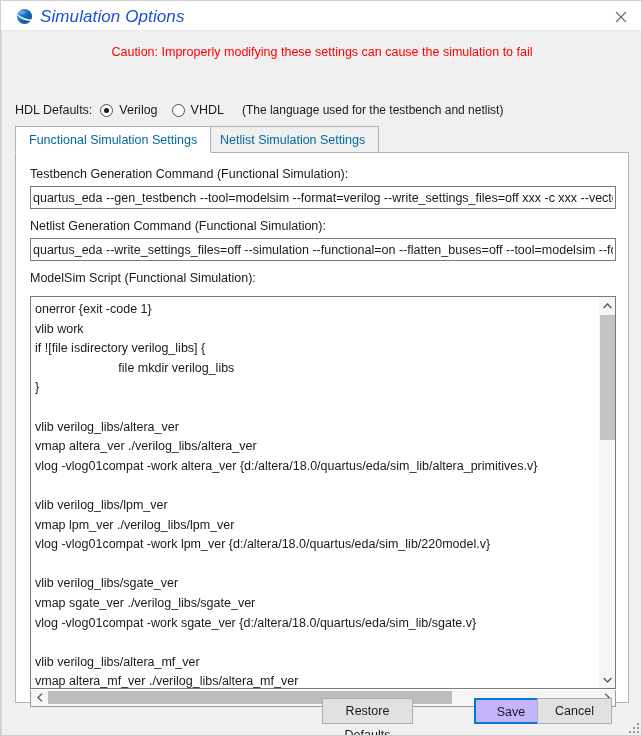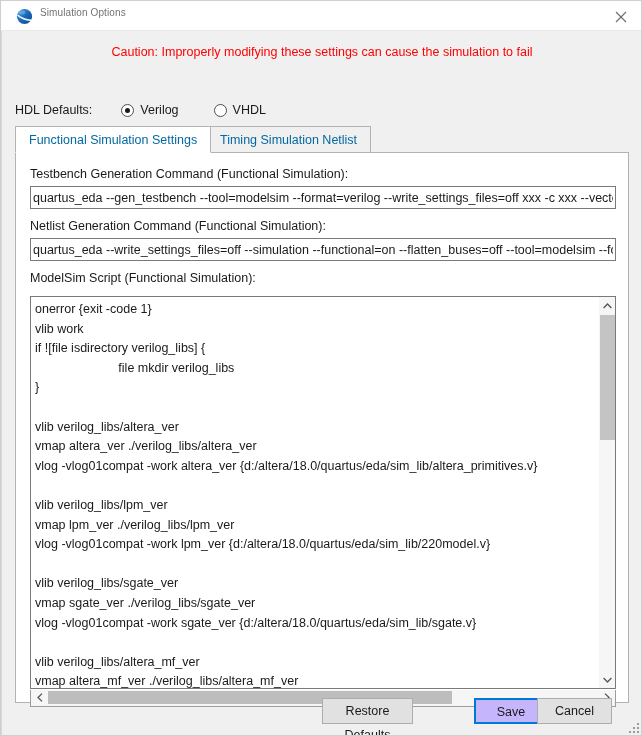--- a/index.html
+++ b/index.html
@@ -31,24 +31,25 @@
     box-sizing: border-box;
   }
   .title-icon {
     position: absolute;
     left: 15px; top: 7px;
     width: 17px; height: 17px;
   }
   .title-text {
     position: absolute;
     left: 39px; top: 6px;
-    font-size: 10px;
-    color: #737373;
+    font-size: 17px;
+    color: #1d4ed8;
     letter-spacing: 0.1px;
     white-space: nowrap;
+    font-style: italic;
   }
   .close-btn {
     position: absolute;
     right: 0; top: 0;
     width: 44px; height: 29px;
     cursor: default;
   }
   .close-btn svg { position: absolute; left: 16px; top: 10px; }
 
   
@@ -83,21 +84,21 @@
     left: 14px; top: 70px;
     height: 18px;
     display: flex;
     align-items: center;
     font-size: 12.5px;
     color: #1a1a1a;
     white-space: nowrap;
   }
   .hdl-label { margin-right: 8px; }
   .radio-group { display: flex; align-items: center; }
-  .radio-opt { display: flex; align-items: flex-end; margin-right: 14px; margin-left: 21px; }
+  .radio-opt { display: flex; align-items: flex-end; margin-right: 14px; }
   .radio-dot {
     width: 13px; height: 13px;
     border-radius: 50%;
     border: 1px solid #4f4f4f;
     background: #ffffff;
     box-sizing: border-box;
     position: relative;
     margin-right: 6px;
     flex: 0 0 auto;
   }
@@ -323,25 +324,26 @@
       <span class="radio-group">
         <span class="radio-opt">
           <span class="radio-dot checked"></span>
           <span>Verilog</span>
         </span>
         <span class="radio-opt">
           <span class="radio-dot"></span>
           <span>VHDL</span>
         </span>
       </span>
+      <span class="hdl-hint">(The language used for the testbench and netlist)</span>
     </div>
 
     <div class="tabstrip">
       <div class="tab active" style="left:0;">Functional Simulation Settings</div>
-      <div class="tab" style="left:191px;">Timing Simulation Netlist</div>
+      <div class="tab" style="left:191px;">Netlist Simulation Settings</div>
     </div>
 
     <div class="tabpanel">
 
       <div class="field-label" style="left:14px; top:14px;">Testbench Generation Command (Functional Simulation):</div>
       <input class="text-input" style="left: 14px; top: 33px; width: 586px; height: 23px;" type="text" value="quartus_eda --gen_testbench --tool=modelsim --format=verilog --write_settings_files=off xxx -c xxx --vector_source=&quot;xxx&quot; --testbench_file=&quot;xxx&quot;">
 
       <div class="field-label" style="left:14px; top:66px;">Netlist Generation Command (Functional Simulation):</div>
       <input class="text-input" style="left: 14px; top: 85px; width: 586px; height: 23px;" type="text" value="quartus_eda --write_settings_files=off --simulation --functional=on --flatten_buses=off --tool=modelsim --format=verilog xxx -c xxx">
 

